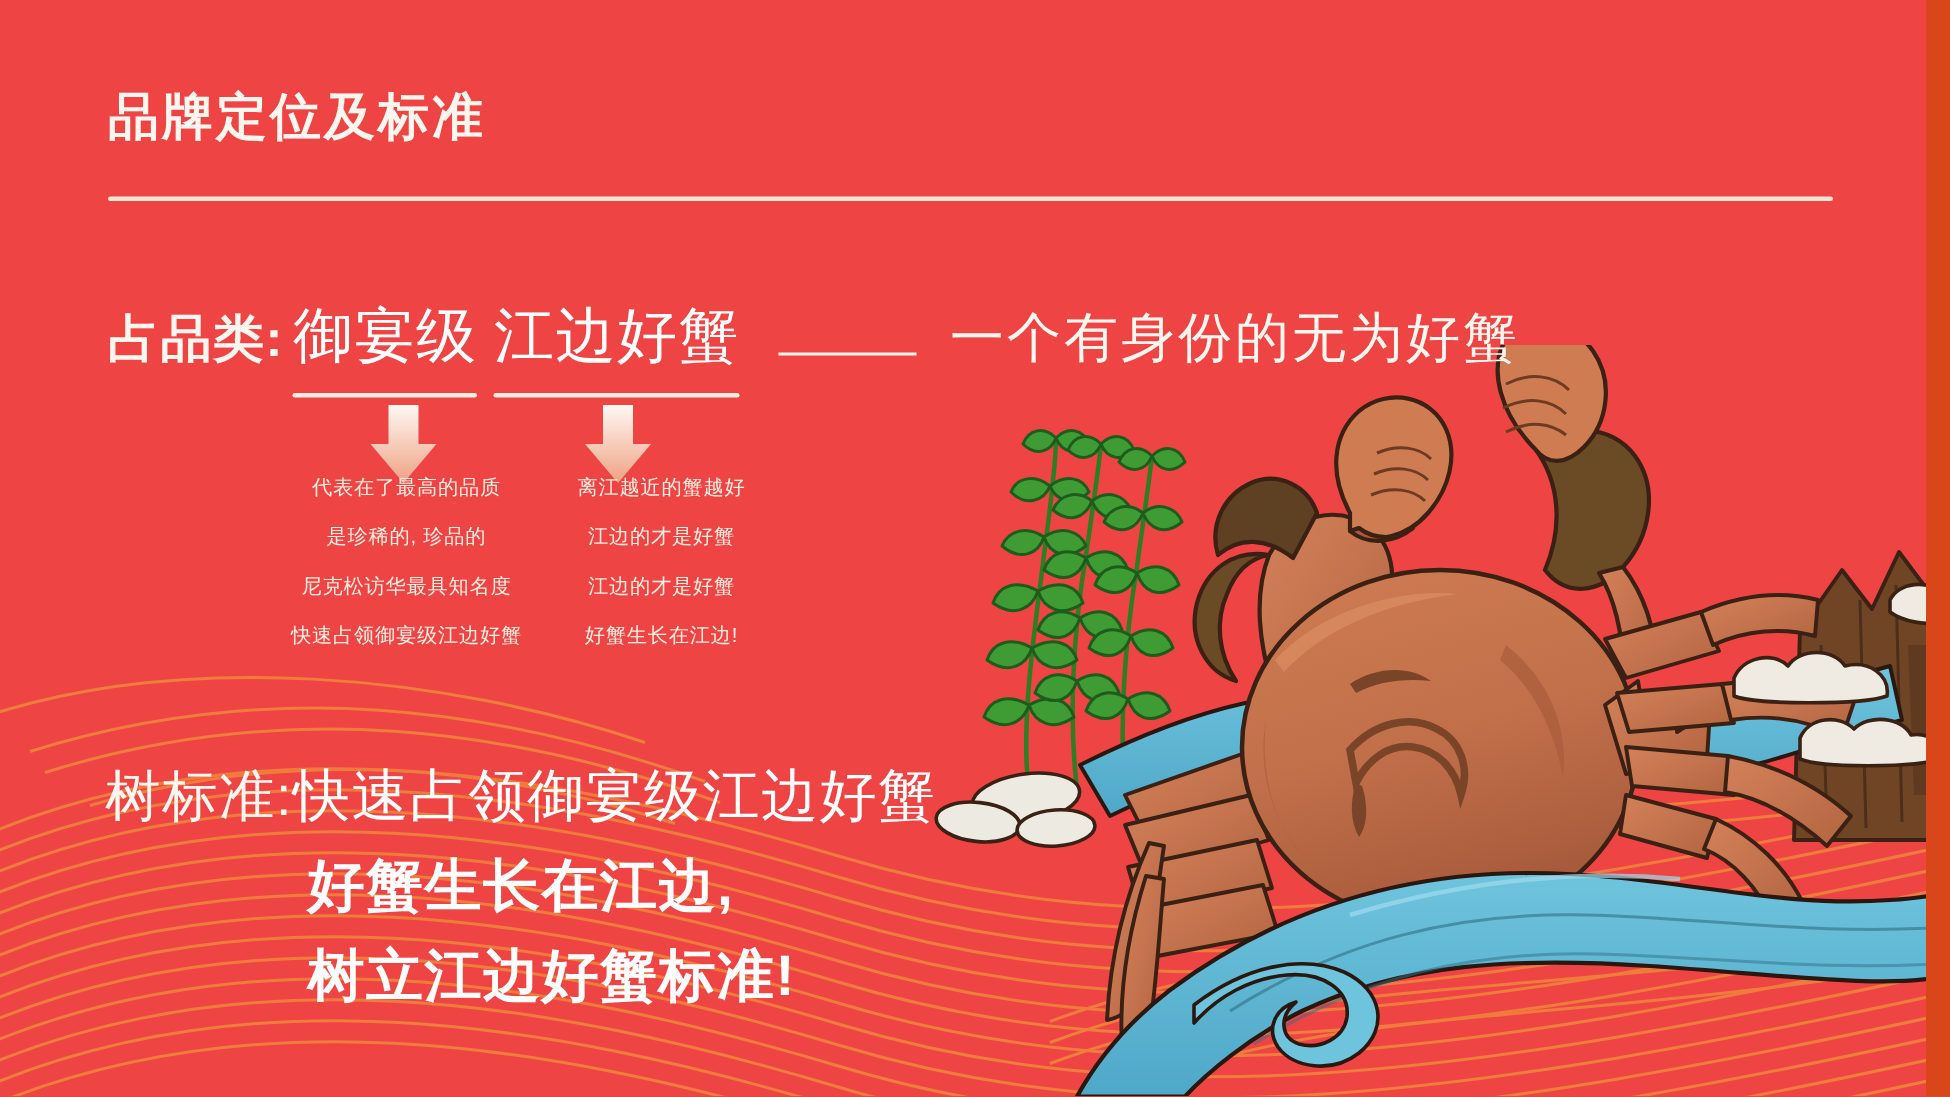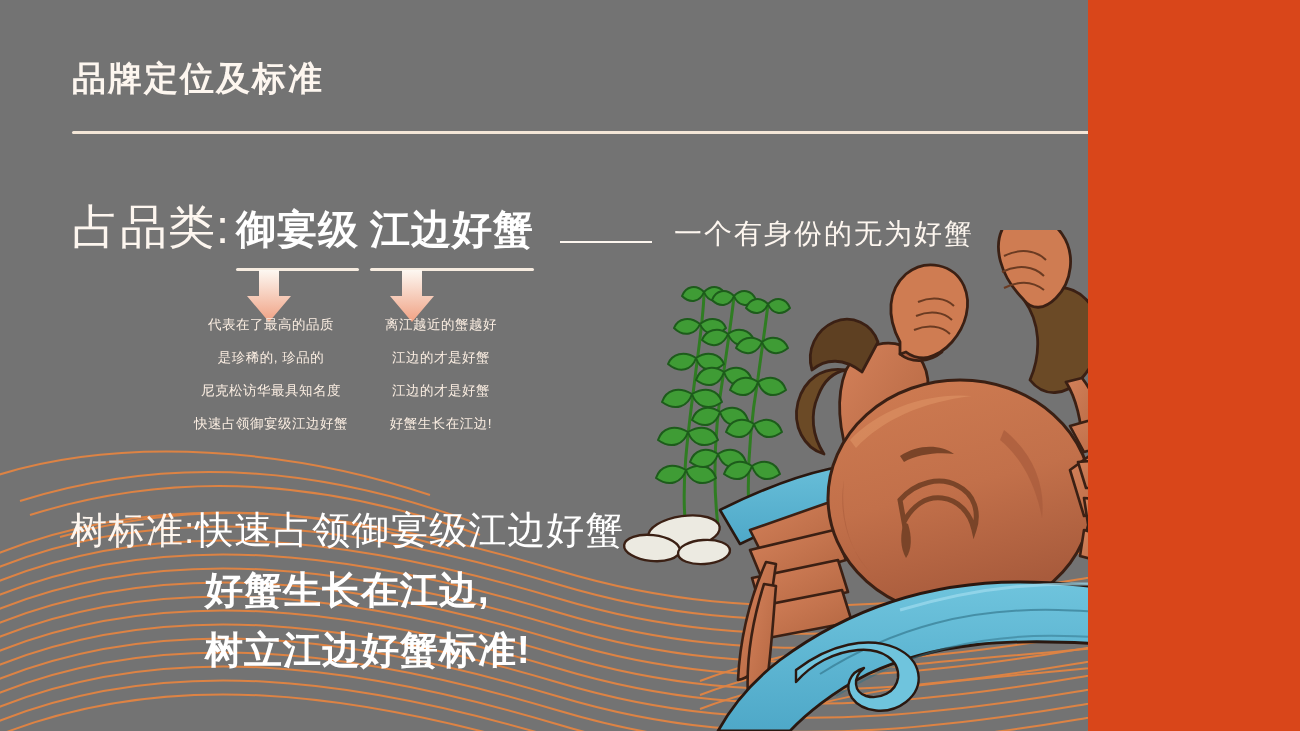--- a/index.html
+++ b/index.html
@@ -6,22 +6,22 @@
   html,body { width:1300px; height:731px; overflow:hidden; }
   body {
     font-family:"Liberation Sans","DejaVu Sans",sans-serif;
     background:#d9461a;
     position:relative;
   }
 
   
   #slide {
     position:absolute; inset:0;
-    width:1088px; height:731px;
-    background:#737373;
+    width:1284px; height:731px;
+    background:#ef4444;
     overflow:hidden;
   }
 
   
   .wave-deco { position:absolute; left:0; bottom:0; width:1300px; height:290px; pointer-events:none; }
 
   
   .page-title {
     position:absolute; left:72px; top:58px;
     font-size:34px; font-weight:bold; color:#fdf6ef;
@@ -32,41 +32,41 @@
     width:1150px; height:3px;
     background:#f3e6d7; border-radius:2px;
   }
 
   
   .headline-row {
     position:absolute; left:72px; top:196px;
     display:flex; align-items:baseline; white-space:nowrap;
   }
   .hl-label {
-    font-size:47px; font-weight:400; color:#fdf6ef;
+    font-size:34px; font-weight:700; color:#fdf6ef;
     letter-spacing:1px;
     text-align:center;
   }
   .hl-strong-wrap { display:flex; align-items:flex-start; margin-left:6px; }
   .hl-strong {
     position:relative;
-    font-size:40px; font-weight:bold; color:#ffffff;
+    font-size:40px; font-weight:normal; color:#ffffff;
     letter-spacing:1px; padding-bottom:14px;
   }
   .hl-strong + .hl-strong { margin-left:11px;text-align:center; }
   .hl-strong::after {
     content:""; position:absolute; left:0; right:0; bottom:0;
     height:3px; background:#f7ece0; border-radius:2px;
   }
   .hl-dash {
     display:inline-block; width:92px; height:2px;
     background:#fdf6ef; margin:0 22px 12px 26px;
   }
   .hl-tag {
-    font-size:28px; font-weight:300; color:#fdf6ef; letter-spacing:2px;
+    font-size:36px; font-weight:300; color:#fdf6ef; letter-spacing:2px;
   }
 
   
   .arrow { position:absolute; width:56px; height:56px; }
   .arrow.a1 { left:241px; top:268px; }
   .arrow.a2 { left:384px; top:268px; }
 
   
   .cols { position:absolute; left:190px; top:308px; display:flex; }
   .col { width:162px; }

